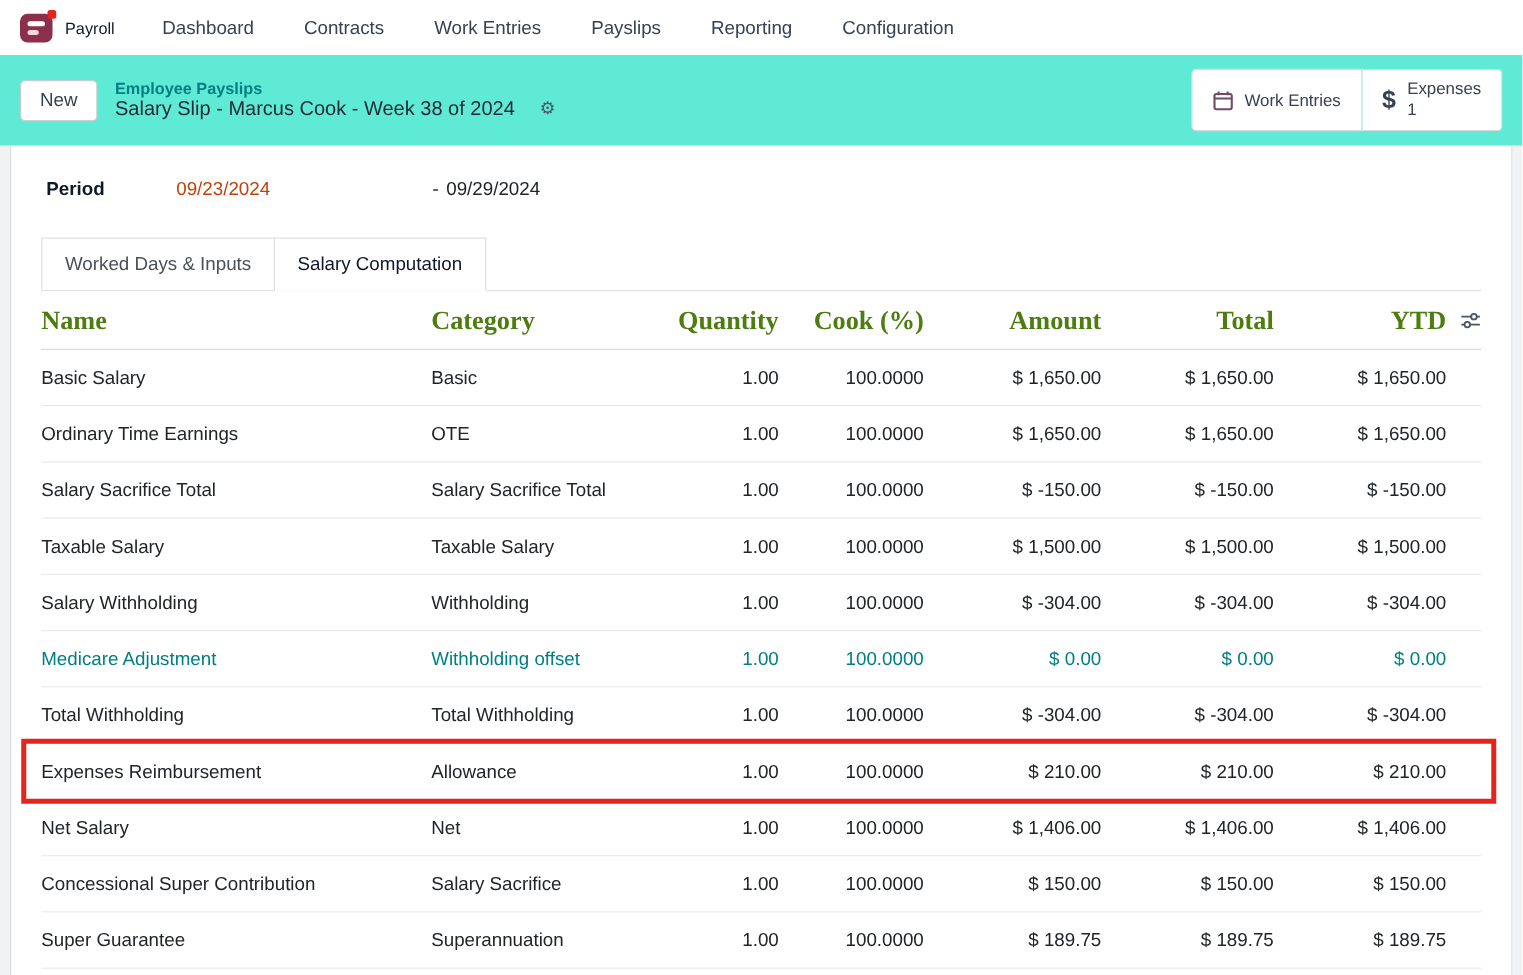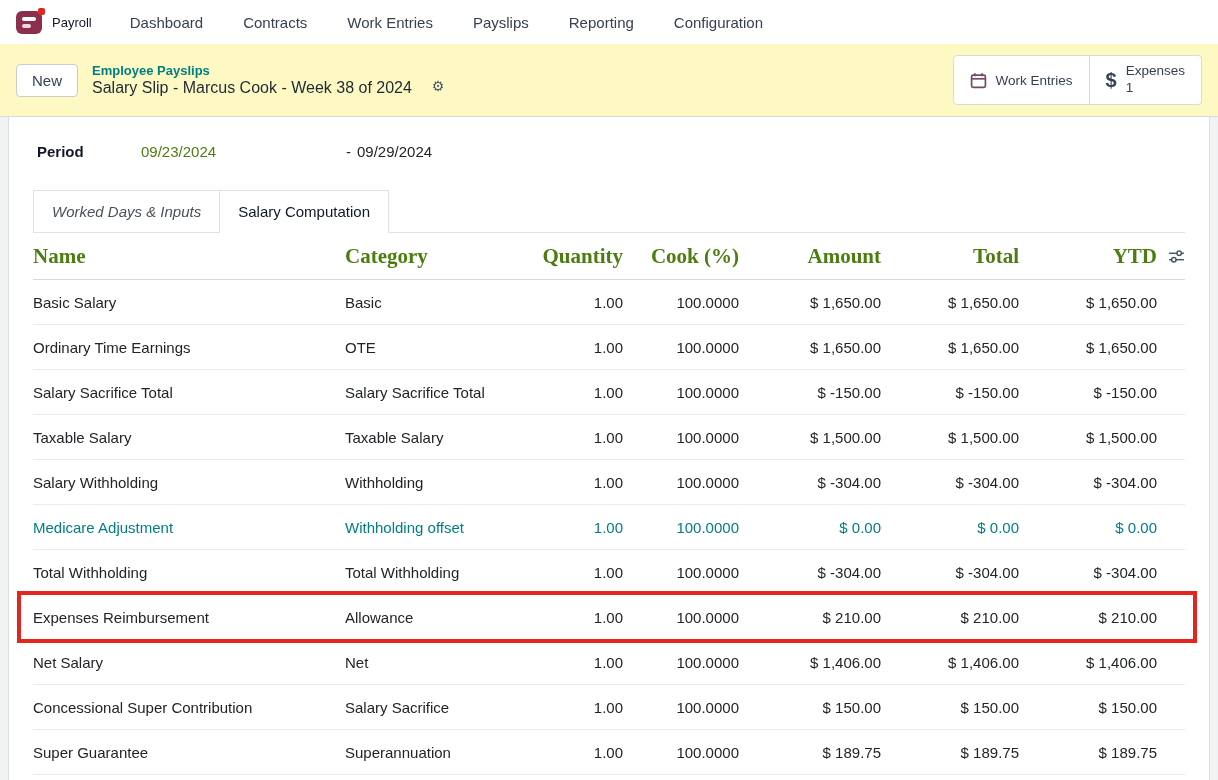--- a/index.html
+++ b/index.html
@@ -15,21 +15,21 @@
                   background:#fff; border-radius:2px; }
   .logo::after { content:""; position:absolute; left:6px; top:13px; width:9px; height:4px;
                  background:#f3d6e0; border-radius:2px; }
   .logo-dot { position:absolute; right:-3px; top:-3px; width:7px; height:7px;
               border-radius:2px; background:#e3261d; }
   .app-name { font-size:13px; font-weight:500; color:#111827; margin-right:18px; cursor:pointer; }
   .nav-item { font-size:15px; color:#374151; padding:6px 10px; border-radius:4px; cursor:pointer; }
 
   
   .cpanel { height:72px; display:flex; align-items:center; justify-content:space-between;
-            padding:0 16px; background:#fef9c3; }
+            padding:0 16px; background:#5eead4; }
   .cpanel-left { display:flex; align-items:center; gap:14px; }
   .btn-new { font-size:15px; color:#374151; background:#fff; border:1px solid #c9ccd0;
              border-radius:4px; padding:7px 15px; cursor:pointer; }
   .crumbs { display:flex; flex-direction:column; gap:1px; }
   .crumb-link { font-size:13px; color:#017e84; cursor:pointer; font-weight:600; }
   .title-row { display:flex; align-items:flex-start; gap:20px; }
   .page-title { font-size:16px; color:#1f2937; }
   .gear { font-size:14px; color:#4b5563; cursor:pointer; line-height:1; }
   .btn-group { display:flex; }
   .btn-stat { display:flex; align-items:center; gap:9px; background:#fff;
@@ -40,31 +40,31 @@
   .stat-col { display:flex; flex-direction:column; align-items:flex-start; line-height:1.25; }
   .dollar { font-size:20px; font-weight:600; color:#374151; }
 
   
   .sheet-wrap { background:#f1f2f3; border-top:1px solid #d8dadd; height:664px; padding:0 8px; }
   .sheet { background:#fff; border-left:1px solid #dcdfe2; border-right:1px solid #dcdfe2;
            height:100%; padding:26px 24px 0; }
 
   .period-row { display:flex; align-items:flex-end; font-size:15px; margin-left:4px; }
   .period-label { font-weight:700; color:#111827; width:104px; }
-  .period-start { width:205px; color:#4d7c0f; cursor:text; }
+  .period-start { width:205px; color:#c2410c; cursor:text; }
   .period-sep { color:#212529; margin-right:6px; }
   .period-end { color:#212529; cursor:text; }
 
   
   .tabs { display:flex; margin-top:30px; border-bottom:1px solid #dee2e6; padding-left:0; }
   .tab { font-size:15px; color:#495057; padding:12px 18px; border:1px solid #dee2e6;
          border-bottom:none; margin-bottom:-1px; cursor:pointer; background:#fff; }
   .tab + .tab { border-left:none; }
   .tab.active { color:#0f172a; border-bottom:1px solid #fff; }
-  .tab:not(.active) { box-shadow:inset 0 -1px 0 #dee2e6;font-style:italic; }
+  .tab:not(.active) { box-shadow:inset 0 -1px 0 #dee2e6; }
 
   
   .trow { display:grid; grid-template-columns:312px 152px 126px 116px 142px 138px 138px 28px;
           align-items:center; }
   .table-header { height:47px; border-bottom:1px solid #d6dade; }
   .hcell { font-size:21px; font-weight:700; color:#4d7c0f; cursor:pointer;font-family:Liberation Serif, serif; }
   .row { height:45px; border-bottom:1px solid #e9ebee; position:relative; cursor:pointer; }
   .cell { font-size:15px; color:#212529; white-space:nowrap; overflow:hidden; }
   .c2,.c3,.c4,.c5,.c6 { text-align:right; }
   .row--highlight .cell { color:#017e84; }

